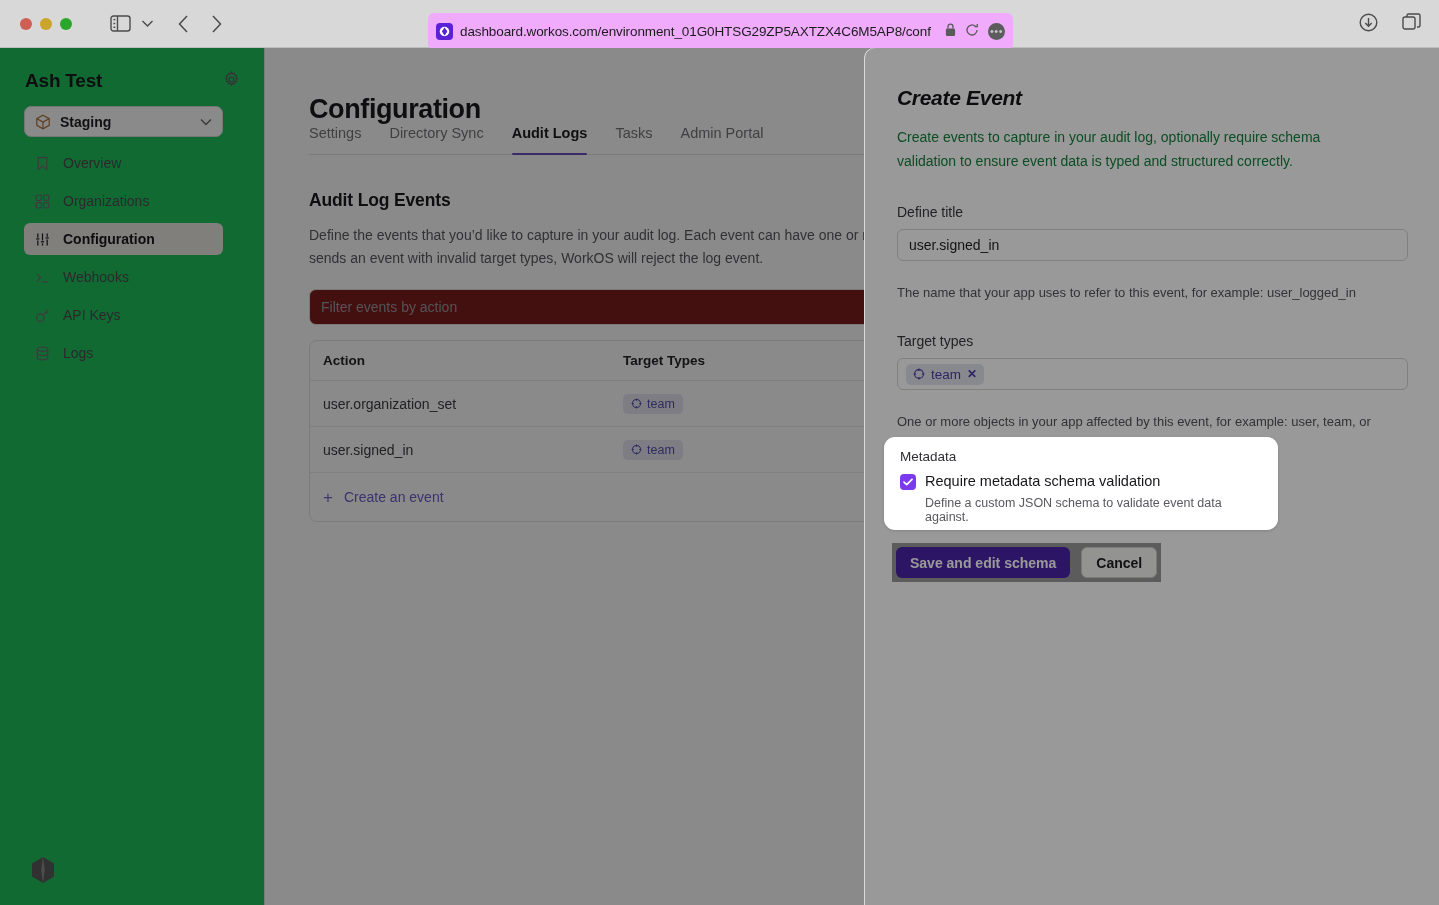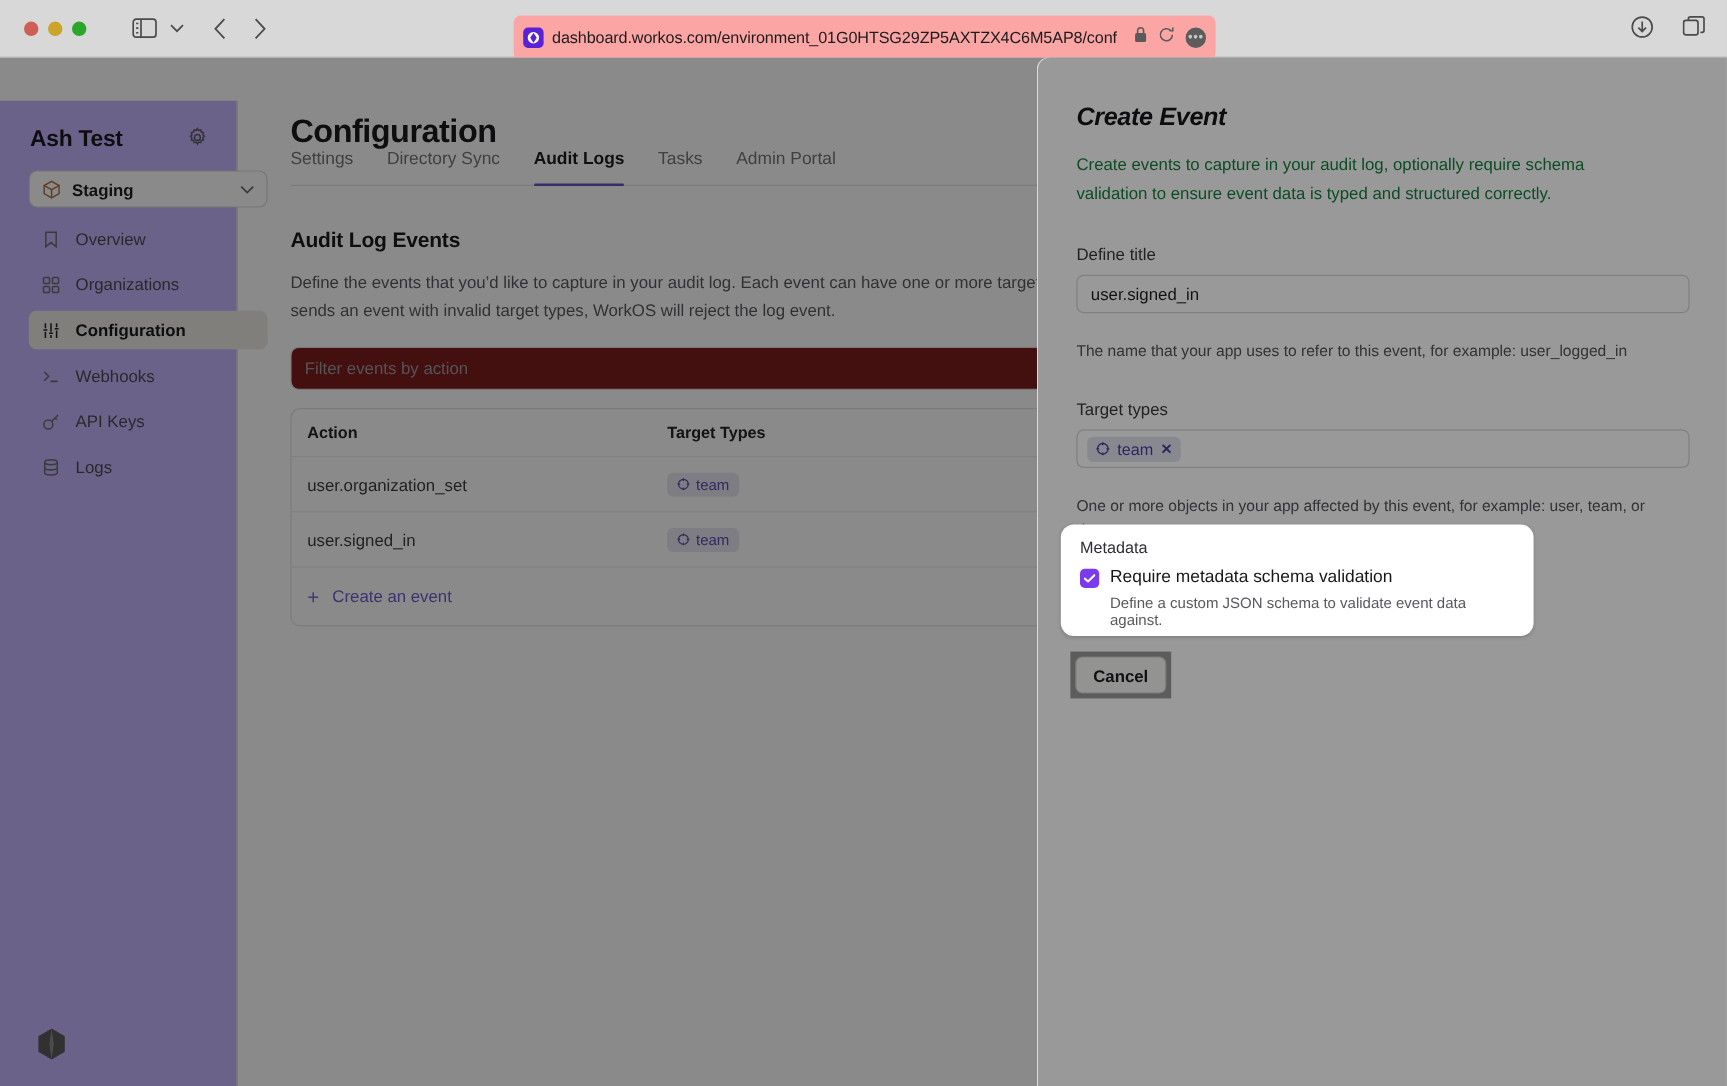--- a/index.html
+++ b/index.html
@@ -28,21 +28,21 @@
   .dot.g { background: #2aa62a; }
 
   .tb-icon { color: #4b4b4b; display: flex; align-items: center; justify-content: center; }
   .sidebar-toggle { margin-left: 38px; }
   .chev-small { margin-left: 10px; }
   .navarrows { margin-left: 24px; display: flex; gap: 22px; }
 
   .urlbar {
     position: absolute; left: 428px; top: 13px;
     width: 585px; height: 37px;
-    background: #fca5a5; border-radius: 6px;
+    background: #f0abfc; border-radius: 6px;
     display: flex; align-items: center; padding: 0 8px;
     overflow: hidden;
   }
   .favicon {
     width: 17px; height: 17px; border-radius: 4px;
     background: #5b21d6; flex: none;
     display: flex; align-items: center; justify-content: center;
     margin-right: 7px;
   }
   .urltext {
@@ -63,25 +63,24 @@
     position: absolute; top: 48px; left: 0; width: 1439px; height: 857px;
     background: #fff;
     display: flex;
   }
   #page::after {
     content: ""; position: absolute; inset: 0; background: rgba(0,0,0,0.46); pointer-events: none;
   }
 
   
   .sidebar {
-    width: 198px; flex: none; background: #c4b5fd;
+    width: 265px; flex: none; background: #22c55e;
     border-right: 1px solid #e8e6e3;
     position: relative;
     padding: 18px 12px 0 12px;
-    margin-top: 36px;
   }
   .side-head {
     display: flex; align-items: center; justify-content: space-between;
     padding: 0 12px 0 13px; height: 30px; margin-bottom: 10px;
   }
   .workspace-name { font-size: 19px; font-weight: 700; color: #1b1b1f; letter-spacing: -0.2px; }
   .env-select {
     display: flex; align-items: center; height: 31px;
     border: 1px solid #dcdad6; border-radius: 7px;
     background: #fff; padding: 0 10px; margin: 0 0 10px 12px; width: 199px;
@@ -494,16 +493,17 @@
         <svg width="10" height="8" viewBox="0 0 10 8" fill="none" stroke="#fff" stroke-width="1.7" stroke-linecap="round" stroke-linejoin="round">
           <polyline points="1,4.1 3.7,6.6 9,1.3"></polyline>
         </svg>
       </span>
       <span class="meta-label">Require metadata schema validation</span>
     </div>
     <div class="meta-sub">Define a custom JSON schema to validate event data against.</div>
   </div>
 
   <div class="btn-row">
+    <div class="btn primary">Save and edit schema</div>
     <div class="btn secondary">Cancel</div>
   </div>
 
 </div>
 
 </body></html>

